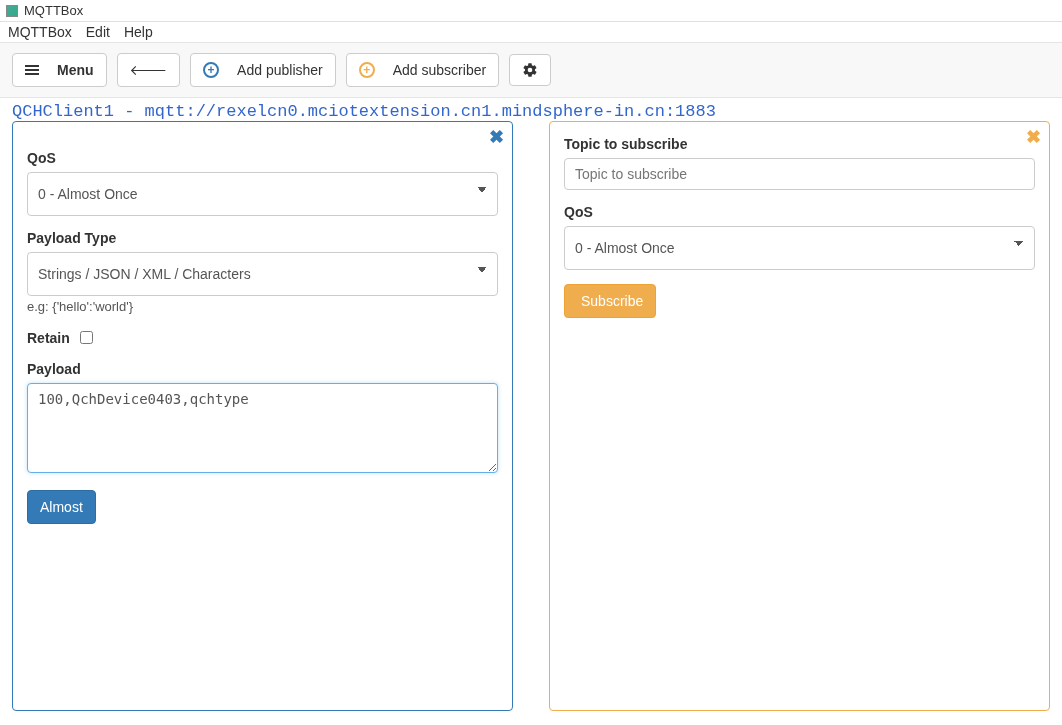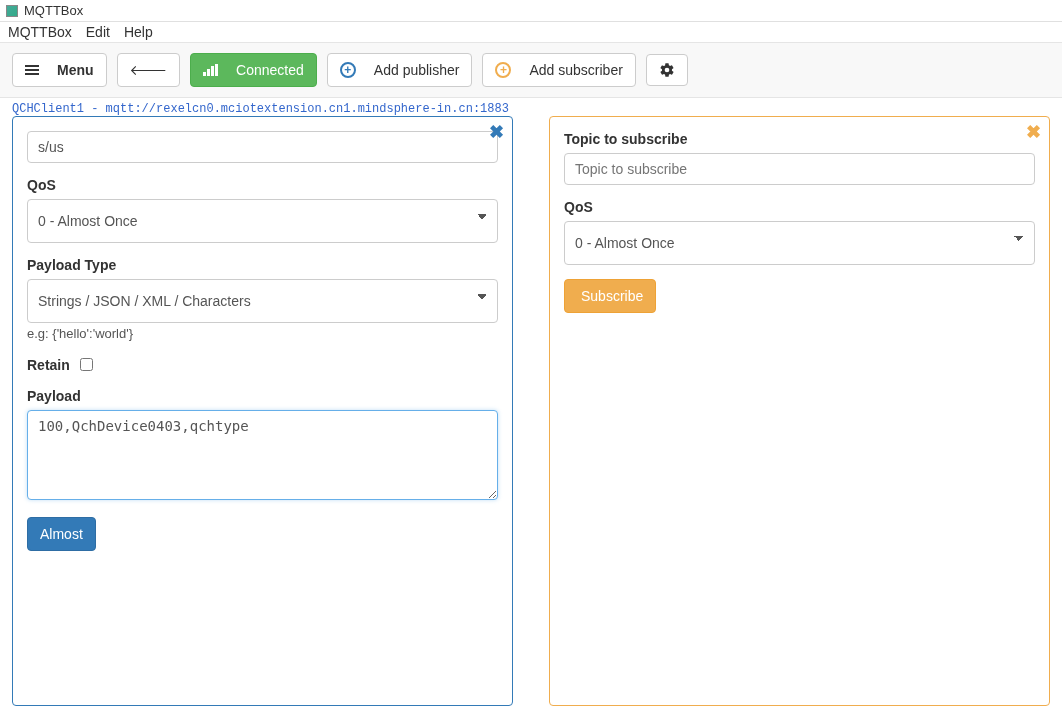--- a/index.html
+++ b/index.html
@@ -68,21 +68,21 @@
   .btn-warning {
     background: #f0ad4e;
     border-color: #eea236;
     color: #fff;
     padding-left: 16px;
   }
   .icon-plus-blue { color: #337ab7; font-weight: bold; }
   .icon-plus-orange { color: #f0ad4e; font-weight: bold; }
   .connection-str {
     font-family: "Courier New", monospace;
-    font-size: 12px;
+    font-size: 17px;
     color: #3366cc;
     padding: 4px 1px 0 12px;
   }
   .panels {
     display: flex;
     gap: 36px;
     padding: 0 12px 12px 12px;
   }
   .panel {
     flex: 1;
@@ -191,29 +191,20 @@
 </div>
 
 <div class="toolbar">
   <button class="btn btn-default">
     <span class="hamburger"></span>
     <strong>Menu</strong>
   </button>
   <button class="btn btn-default">
     <span>🡐</span>
   </button>
-  <button class="btn btn-success">
-    <span class="signal-icon">
-        <span></span>
-        <span></span>
-        <span></span>
-        <span></span>
-      </span>
-    <span>Connected</span>
-  </button>
   <button class="btn btn-default">
     <span class="circled icon-plus-blue">+</span>
     <span>Add publisher</span>
   </button>
   <button class="btn btn-default">
     <span class="circled icon-plus-orange">+</span>
     <span>Add subscriber</span>
   </button>
   <button class="btn btn-default gear-icon">
     <svg viewBox="0 0 24 24" fill="#333">
@@ -223,21 +214,20 @@
 </div>
 
 <div class="connection-str">QCHClient1 - mqtt://rexelcn0.mciotextension.cn1.mindsphere-in.cn:1883</div>
 
 <div class="panels">
 
   <div class="panel panel-blue">
     <span class="panel-close">✖</span>
 
     <div class="form-group">
-      <input class="form-control" type="text" value="s/us" style="">
     </div>
 
     <div class="form-group">
       <label>QoS</label>
       <select class="form-control">
         <option>0 - Almost Once</option>
       </select>
     </div>
 
     <div class="form-group">

